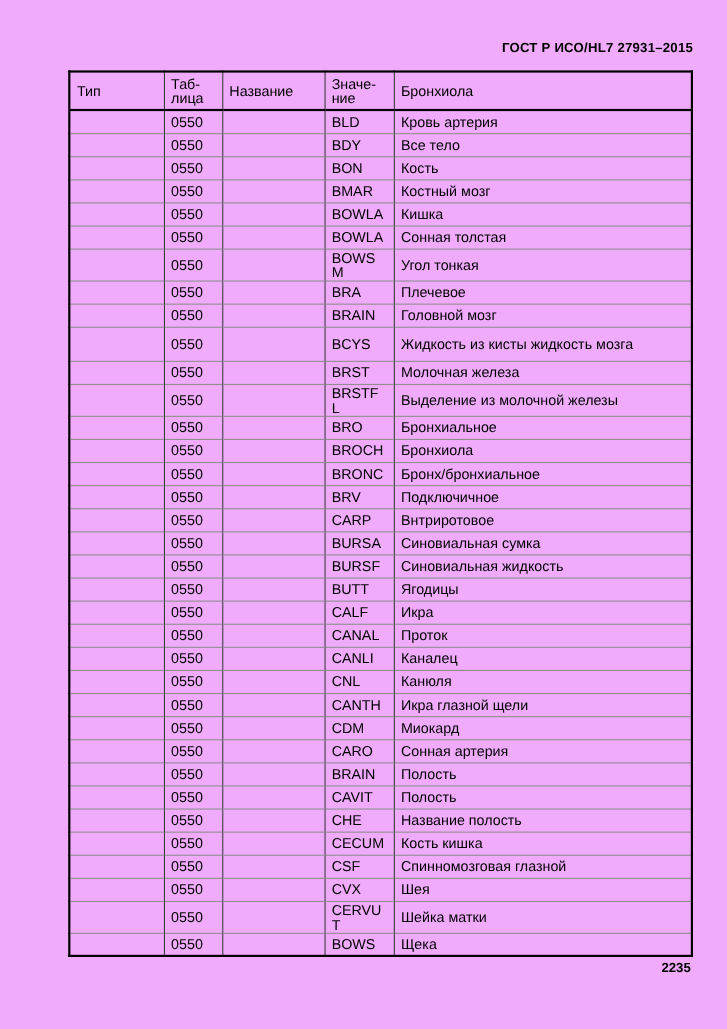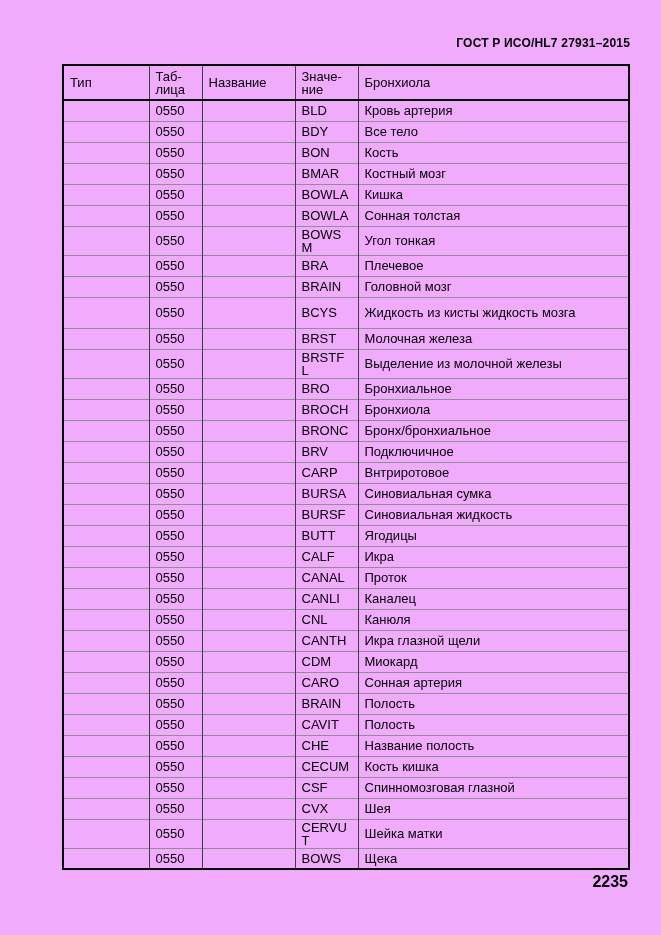--- a/index.html
+++ b/index.html
@@ -63,21 +63,21 @@
     white-space: pre-line;
     overflow: hidden;
   }
   .codes-table td:first-child {
     border-left: none;
   }
   .page-number {
     position: absolute;
     top: 873px;
     right: 33px;
-    font-size: 16px;
+    font-size: 12px;
     font-weight: bold;
   }
 </style>
 </head>
 <body>
 
 <div class="page">
 
   <div class="doc-header">ГОСТ Р ИСО/HL7 27931–2015</div>
 

